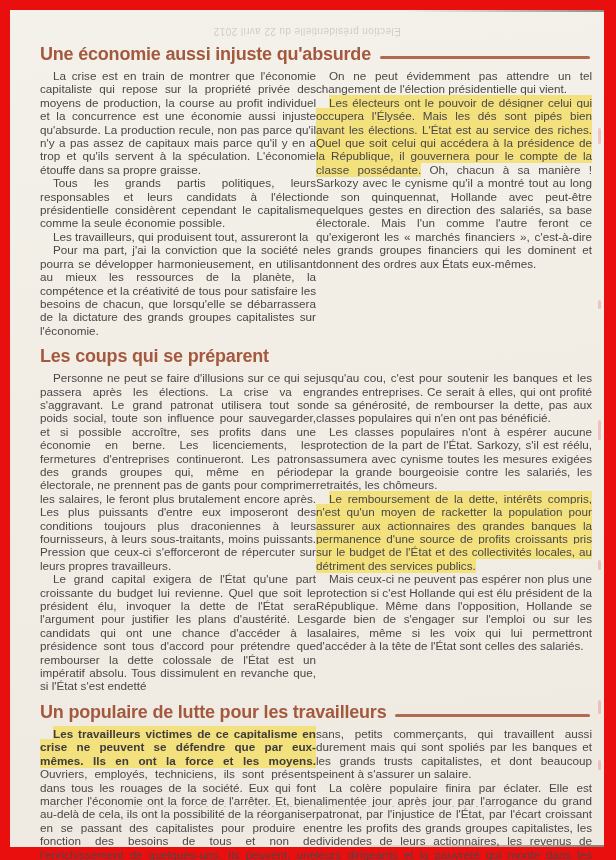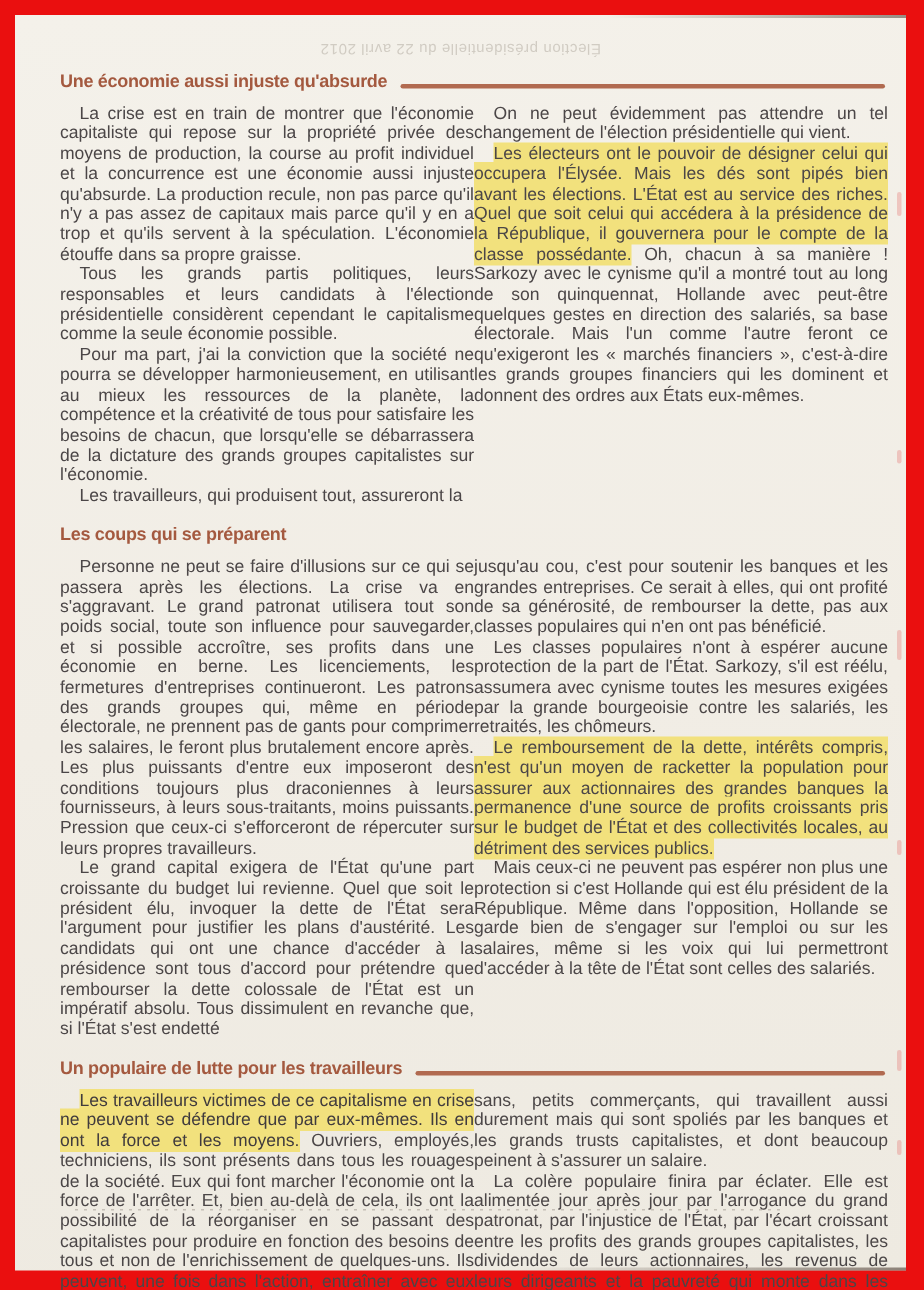--- a/index.html
+++ b/index.html
@@ -14,34 +14,34 @@
   }
   .bleed{
     position:absolute;top:16px;left:0;right:0;text-align:center;
     transform:rotate(180deg);
     font-size:10px;color:rgba(128,118,106,.30);letter-spacing:.4px;
   }
   .content{position:absolute;left:0;right:0;top:0;padding:34px 12px 0 30px;}
   h2{margin:0 0 5px 0;}
   .hrow{display:flex;align-items:flex-end;}
   .ht{
-    font-size:12px;font-weight:bold;color:#a4593f;
+    font-size:18px;font-weight:bold;color:#a4593f;
     line-height:20px;letter-spacing:-.2px;white-space:nowrap;
   }
   .rule{flex:1;height:3px;background:#b16a50;margin:0 2px 5px 9px;border-radius:2px;}
   .section + .section{margin-top:9px;}
   .cols{display:flex;}
   .col{
     flex:1;min-width:0;text-align:justify;
     font-size:11.7px;line-height:13.4px;color:#4b4647;
   }
   .col p{margin:0;}
   .ind{text-indent:13px;}
   mark{background:#f2e17d;color:inherit;padding:1px 0;}
-  strong{font-weight:normal;color:#403b3d;}
+  strong{font-weight:bold;color:#403b3d;}
   
   .shadow-tr{position:absolute;top:10px;right:12px;width:200px;height:2px;
     background:linear-gradient(90deg,transparent,rgba(75,60,50,.55));}
   .shadow-br{position:absolute;bottom:13px;right:12px;width:260px;height:2px;
     background:linear-gradient(90deg,transparent,rgba(75,60,50,.6));}
   .dotline{position:absolute;bottom:40px;left:40px;right:80px;height:1px;
     background:repeating-linear-gradient(90deg,rgba(130,120,110,.38) 0 2px,transparent 2px 6px);}
   .bleed-dash{position:absolute;right:15px;width:3px;border-radius:2px;background:rgba(225,90,85,.28);}
 </style>
 </head>
@@ -54,22 +54,22 @@
         <h2>
           <div class="hrow">
             <span class="ht">Une économie aussi injuste qu'absurde</span>
             <span class="rule"></span>
           </div>
         </h2>
         <div class="cols">
           <div class="col">
             <p class="ind">La crise est en train de montrer que l'économie capitaliste qui repose sur la propriété privée des moyens de production, la course au profit individuel et la concurrence est une économie aussi injuste qu'absurde. La production recule, non pas parce qu'il n'y a pas assez de capitaux mais parce qu'il y en a trop et qu'ils servent à la spéculation. L'économie étouffe dans sa propre graisse.</p>
             <p class="ind">Tous les grands partis politiques, leurs responsables et leurs candidats à l'élection présidentielle considèrent cependant le capitalisme comme la seule économie possible.</p>
+            <p class="ind">Les travailleurs, qui produisent tout, assureront la</p>
             <p class="ind">Pour ma part, j'ai la conviction que la société ne pourra se développer harmonieusement, en utilisant au mieux les ressources de la planète, la compétence et la créativité de tous pour satisfaire les besoins de chacun, que lorsqu'elle se débarrassera de la dictature des grands groupes capitalistes sur l'économie.</p>
-            <p class="ind">Les travailleurs, qui produisent tout, assureront la</p>
           </div>
           <div class="col">
             <p class="ind">On ne peut évidemment pas attendre un tel changement de l'élection présidentielle qui vient.</p>
             <p class="ind"><mark>Les électeurs ont le pouvoir de désigner celui qui occupera l'Élysée. Mais les dés sont pipés bien avant les élections. L'État est au service des riches. Quel que soit celui qui accédera à la présidence de la République, il gouvernera pour le compte de la classe possédante.</mark> Oh, chacun à sa manière ! Sarkozy avec le cynisme qu'il a montré tout au long de son quinquennat, Hollande avec peut-être quelques gestes en direction des salariés, sa base électorale. Mais l'un comme l'autre feront ce qu'exigeront les « marchés financiers », c'est-à-dire les grands groupes financiers qui les dominent et donnent des ordres aux États eux-mêmes.</p>
           </div>
         </div>
       </section>
       <section class="section">
         <h2>
           <div class="hrow">

